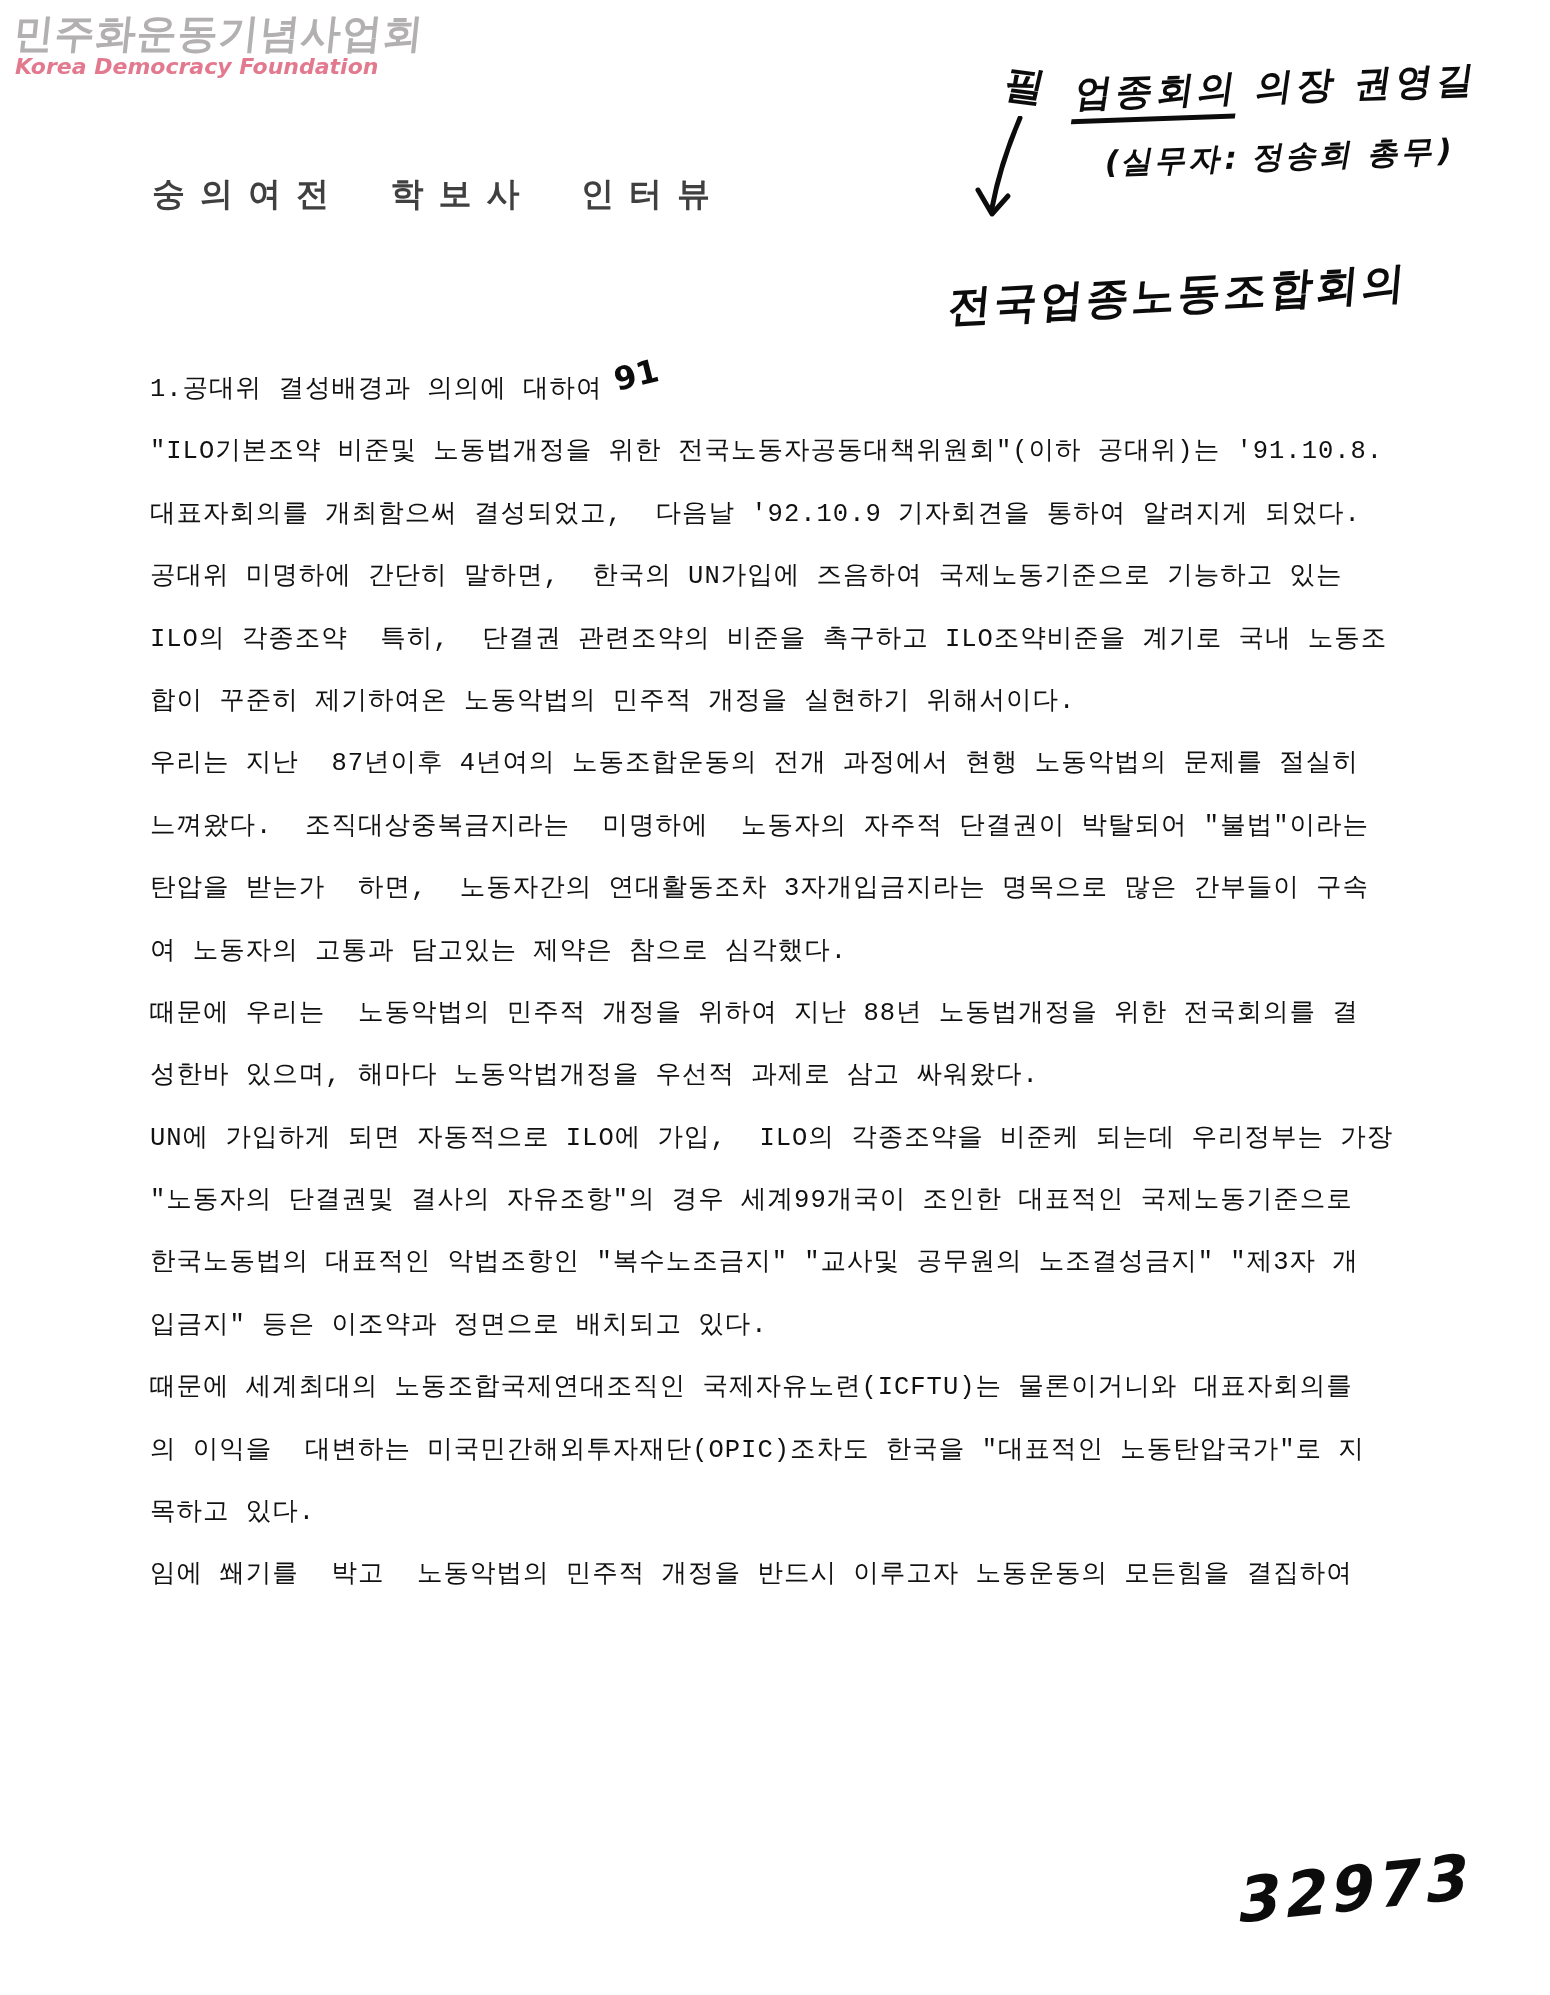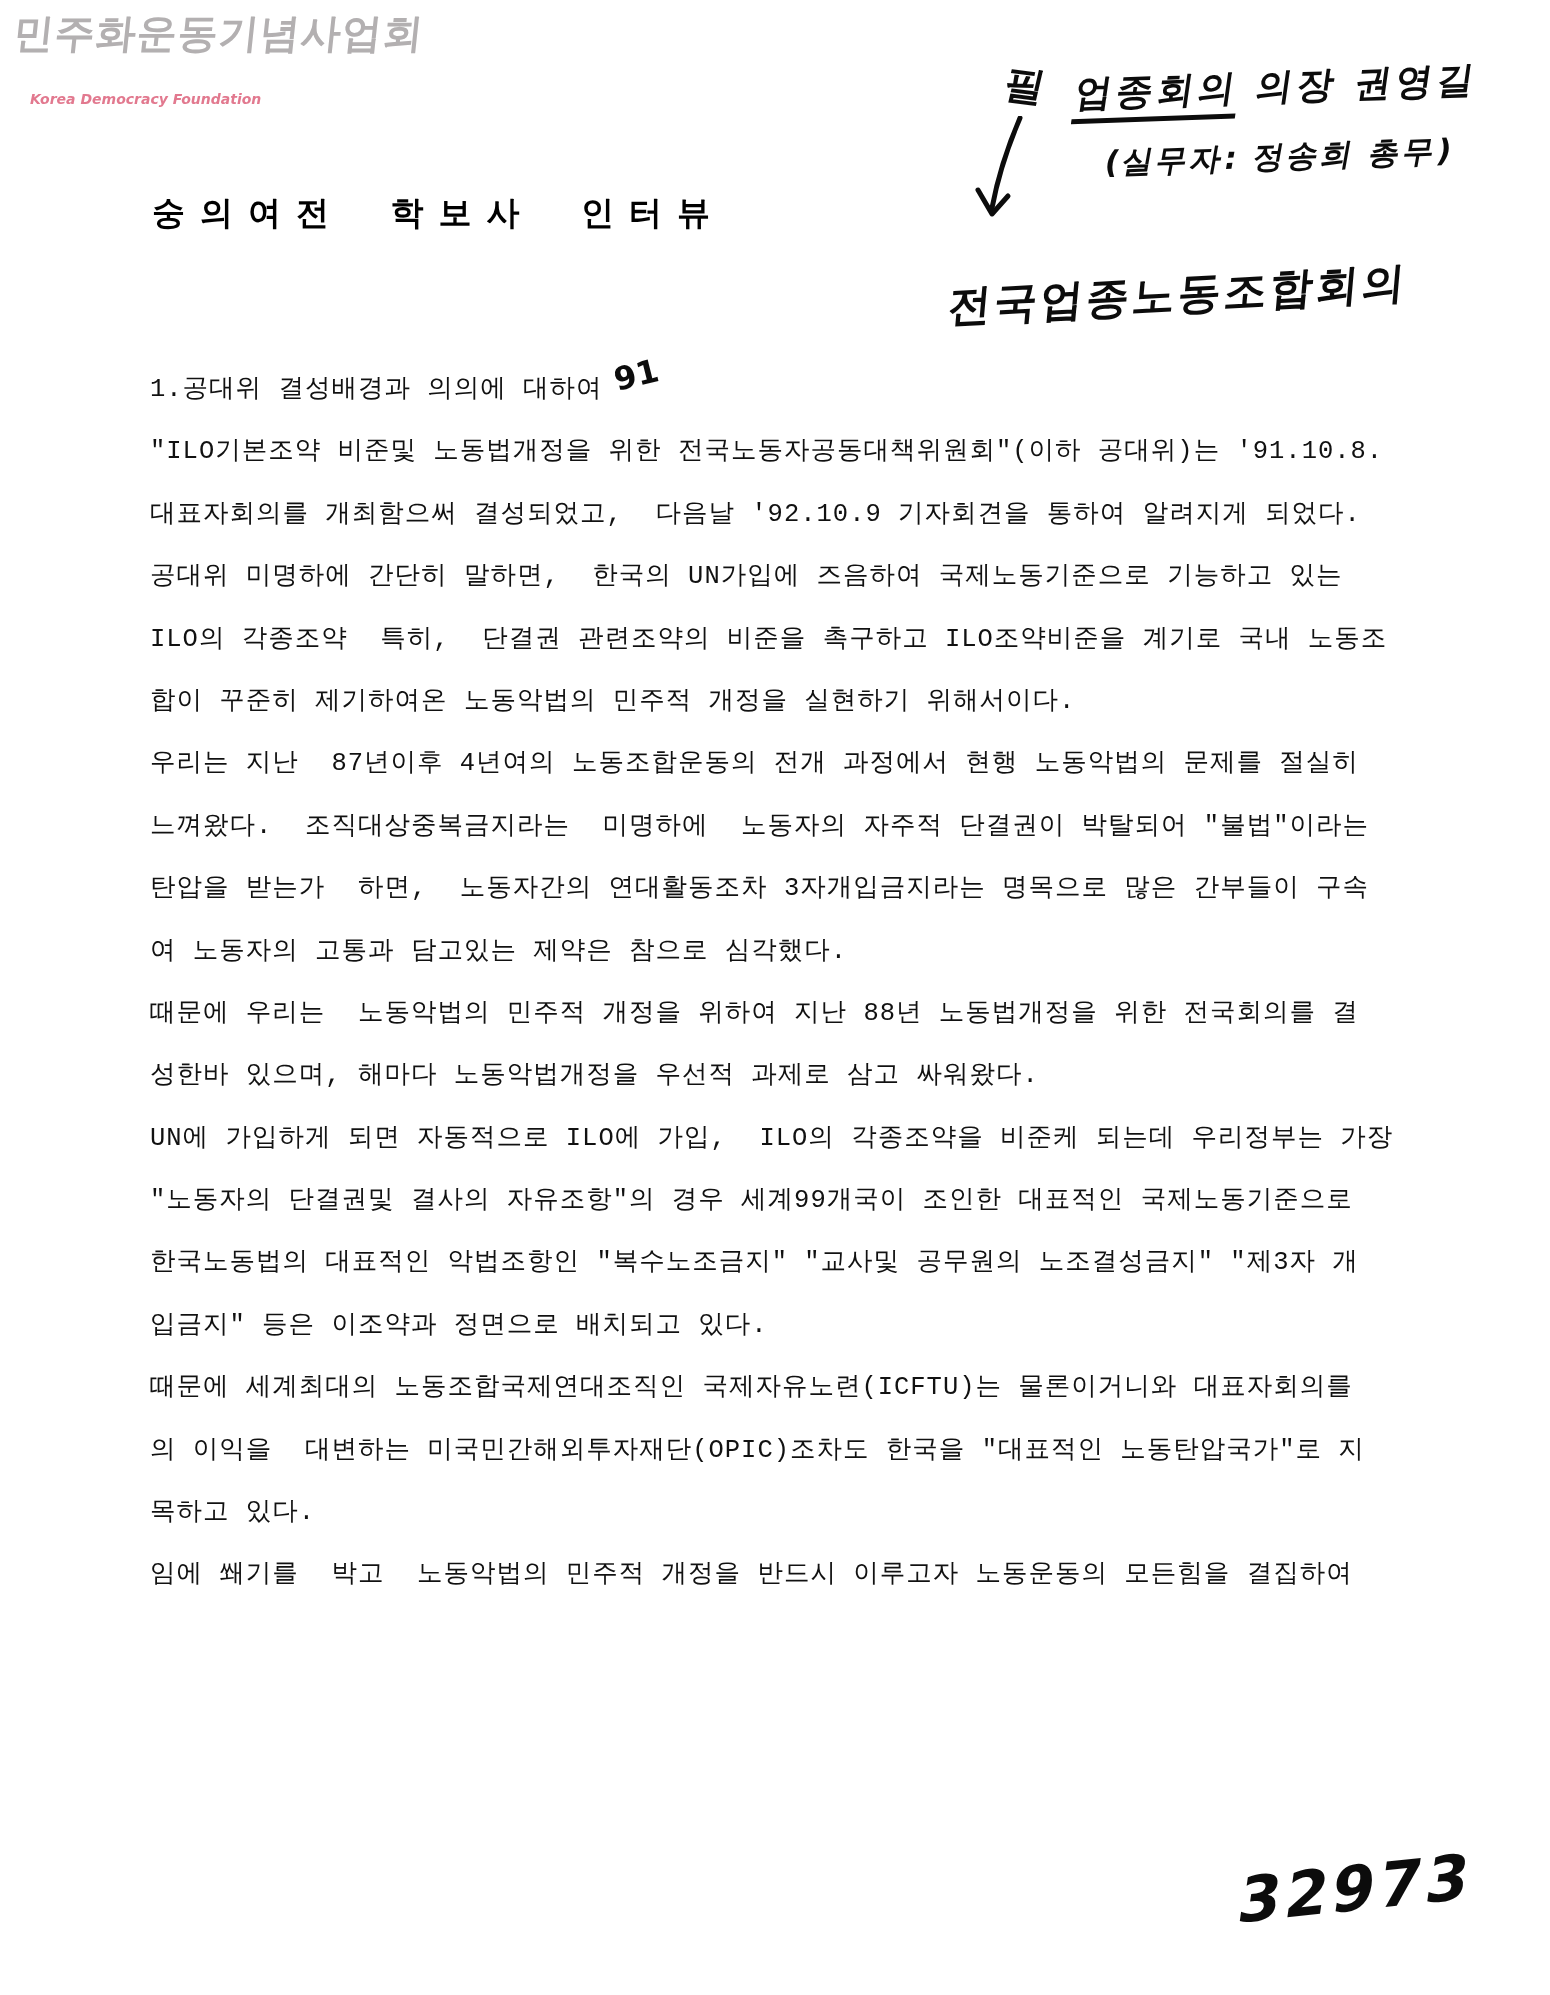--- a/index.html
+++ b/index.html
@@ -13,32 +13,31 @@
   }
   
   .logo-kr{
     position:absolute;left:14px;top:6px;
     font-size:40px;font-weight:bold;
     color:#b3b0b1;
     letter-spacing:1px;
     transform:skewX(-6deg);
   }
   .logo-en{
-    position:absolute;left:30px;top:54px;
-    font-size:14px;font-weight:bold;font-style:italic;
+    position:absolute;left:15px;top:54px;
+    font-size:22px;font-weight:bold;font-style:italic;
     color:#e2798f;
     letter-spacing:0px;
-    margin-top:37px;
   }
   
   .doc-title{
-    position:absolute;left:152px;top:191px;
+    position:absolute;left:152px;top:172px;
     font-size:33px;font-weight:bold;
     letter-spacing:15px;word-spacing:20px;
-    color:#000000;
+    color:#404040;
     font-family:"DejaVu Serif", serif;
   }
   
   .body-lines{
     position:absolute;left:150px;top:370px;
     width:1300px;
     font-size:25.5px;
     color:#111;
     font-family:Liberation Mono, monospace;
   }

